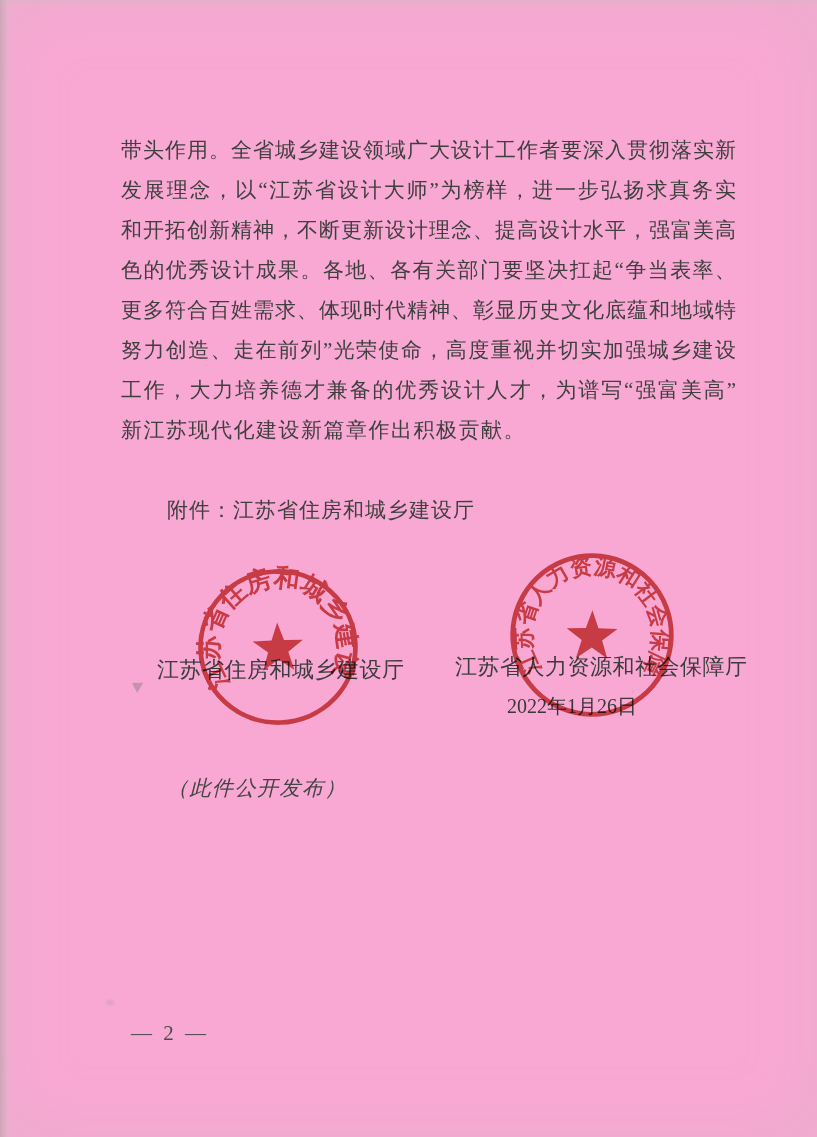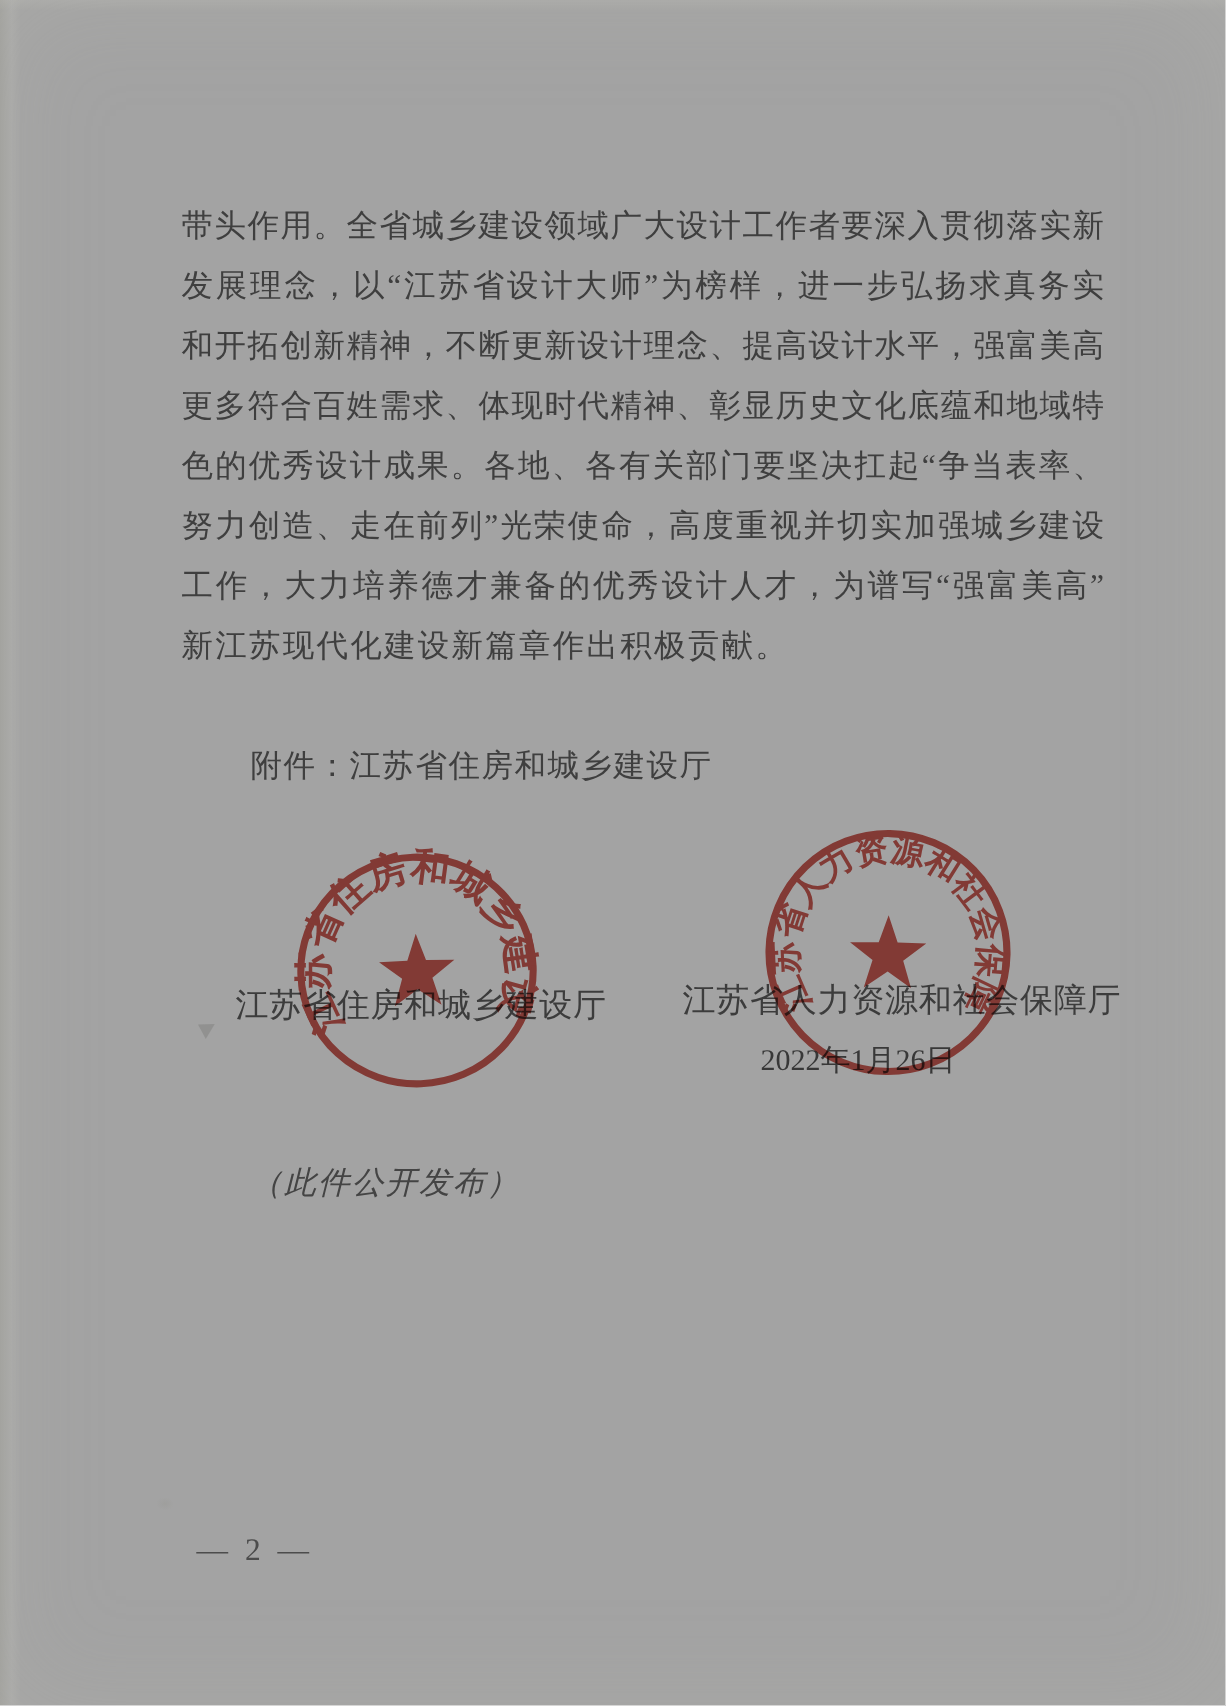--- a/index.html
+++ b/index.html
@@ -3,21 +3,21 @@
 <meta charset="utf-8">
 <style>
   html, body { margin: 0; padding: 0; background: #f2f2f0; }
   * { box-sizing: border-box; }
 
   .page {
     position: relative;
     width: 817px;
     height: 1137px;
     margin: 0 auto;
-    background: #a3a3a3;
+    background: #f9a8d4;
     overflow: hidden;
     font-family: "Liberation Serif", "DejaVu Serif", serif;
     box-shadow: inset 0 0 70px rgba(190,190,183,0.22);
   }
 
   
   .edge-left {
     position: absolute; left: 0; top: 0; width: 14px; height: 100%;
     background: linear-gradient(to right, rgba(160,160,152,0.42), rgba(200,200,193,0.16) 55%, rgba(200,200,193,0));
   }
@@ -101,22 +101,22 @@
 
 <div class="page">
 
   <div class="edge-left"></div>
   <div class="edge-top"></div>
 
   <div class="body-block">
     <div class="body-line">带头作用。全省城乡建设领域广大设计工作者要深入贯彻落实新</div>
     <div class="body-line">发展理念，以“江苏省设计大师”为榜样，进一步弘扬求真务实</div>
     <div class="body-line">和开拓创新精神，不断更新设计理念、提高设计水平，强富美高</div>
+    <div class="body-line">色的优秀设计成果。各地、各有关部门要坚决扛起“争当表率、</div>
     <div class="body-line">更多符合百姓需求、体现时代精神、彰显历史文化底蕴和地域特</div>
-    <div class="body-line">色的优秀设计成果。各地、各有关部门要坚决扛起“争当表率、</div>
     <div class="body-line">努力创造、走在前列”光荣使命，高度重视并切实加强城乡建设</div>
     <div class="body-line">工作，大力培养德才兼备的优秀设计人才，为谱写“强富美高”</div>
     <div class="body-line last">新江苏现代化建设新篇章作出积极贡献。</div>
   </div>
 
   <div class="attachment-line">附件：江苏省住房和城乡建设厅</div>
 
   <div class="seal seal-left">
     <svg viewBox="0 0 180 180" width="174" height="170" aria-hidden="true">
       <defs>

